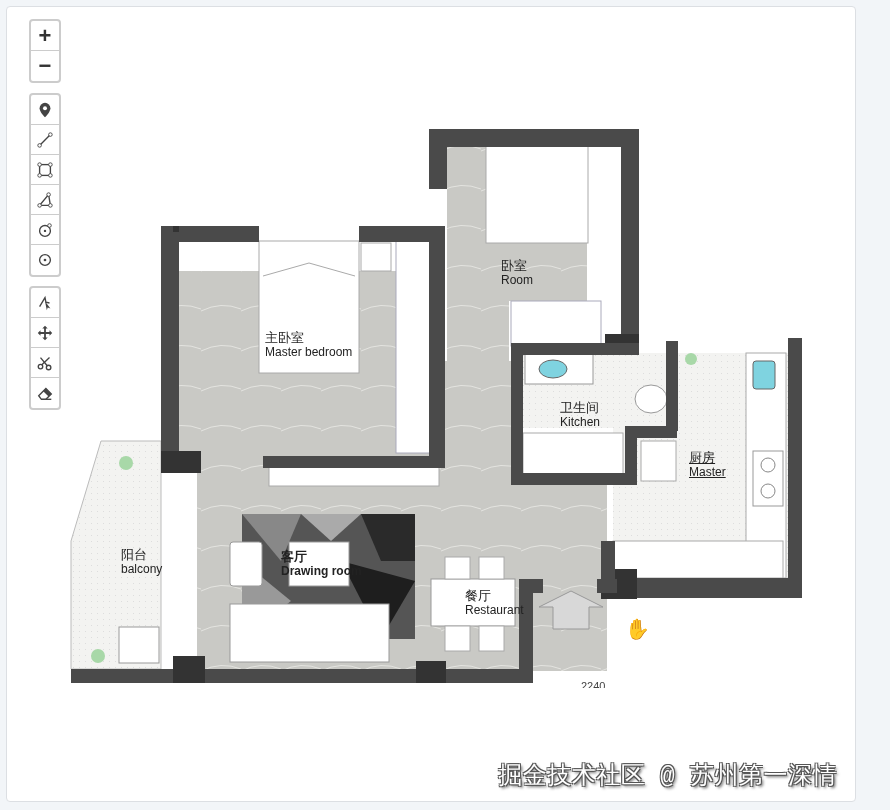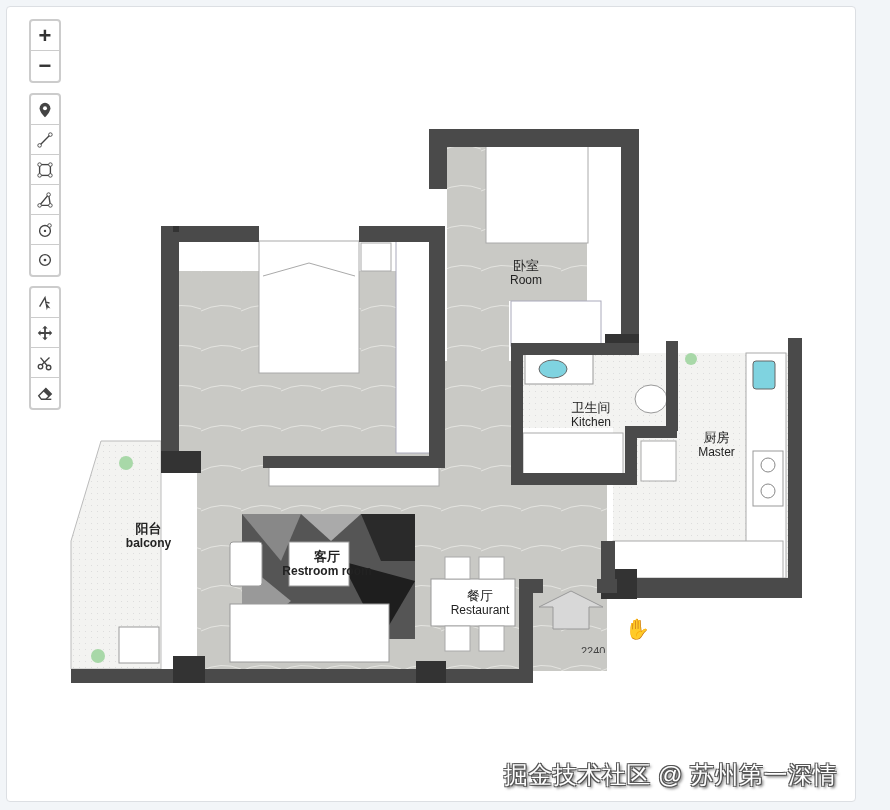--- a/index.html
+++ b/index.html
@@ -8,25 +8,25 @@
   #map { position: absolute; left: 6px; top: 6px; width: 850px; height: 796px; background: #fff;
     border: 1px solid #dcdfe3; border-radius: 4px; overflow: hidden; }
   .ctrl-bar { position: absolute; left: 22px; width: 32px; background: #fff;
     border: 2px solid rgba(0,0,0,0.2); border-radius: 4px; background-clip: padding-box; }
   .ctrl-btn { display: flex; align-items: center; justify-content: center; width: 28px; height: 30px;
     border-bottom: 1px solid #ccc; cursor: pointer; color: #333; }
   .ctrl-btn:last-child { border-bottom: none; }
   .zoom-btn { font-size: 22px; font-weight: bold; line-height: 1; height: 30px; }
   svg.ic { width: 18px; height: 18px; }
   .plan { position: absolute; left: 0; top: 0; width: 850px; height: 796px; }
-  .label { position: absolute; text-align: center; color: #222; font-size: 12px; line-height: 14px; }
+  .label { position: absolute; color: #222; font-size: 12px; line-height: 14px; }
   .label .cn { display: block; font-size: 13px; }
   .watermark { position: absolute; right: 18px; bottom: 10px; font-size: 24px; color: #fff;
     text-shadow: 1px 1px 0 #555, -1px -1px 0 #555, 1px -1px 0 #555, -1px 1px 0 #555, 2px 2px 3px #444;
-    letter-spacing: 0.5px; }
+    letter-spacing: 0.5px; font-family: Liberation Mono, monospace; }
   .dim { position: absolute; font-size: 11px; color: #444; }
   .cursor { position: absolute; font-size: 20px; }
 </style>
 </head>
 <body>
 
 <div id="map">
 
   <svg class="plan" viewBox="6 6 850 796" xmlns="http://www.w3.org/2000/svg">
     <defs>
@@ -135,46 +135,50 @@
       <rect x="415" y="660" width="30" height="22" fill="#333"></rect>
       <rect x="518" y="578" width="14" height="104"></rect>
       <rect x="518" y="578" width="24" height="14"></rect>
       <rect x="596" y="578" width="20" height="14"></rect>
       <rect x="172" y="225" width="6" height="6" fill="#333"></rect>
     </g>
 
     <polygon points="538,606 570,590 602,606 588,606 588,628 552,628 552,606" fill="#d8d8d8" stroke="#999"></polygon>
   </svg>
 
+  <div class="label" style="left:258px; top:324px; width:110px;">
+    <span class="cn">主卧室</span>
+    <span>Master bedroom</span>
+  </div>
   <div class="label" style="left:494px; top:252px; width:50px;">
     <span class="cn">卧室</span>
     <span>Room</span>
   </div>
   <div class="label" style="left:553px; top:394px; width:62px;">
     <span class="cn">卫生间</span>
     <span>Kitchen</span>
   </div>
-  <div class="label" style="left:682px; top:424px; width:55px;">
+  <div class="label" style="left:682px; top:444px; width:55px;text-decoration:underline;">
     <span class="cn">厨房</span>
     <span>Master</span>
   </div>
-  <div class="label" style="left:114px; top:515px; width:55px;font-weight:bold;">
+  <div class="label" style="left:114px; top:541px; width:55px;">
     <span class="cn">阳台</span>
     <span>balcony</span>
   </div>
   <div class="label" style="left:274px; top:543px; width:92px;font-weight:bold;">
     <span class="cn">客厅</span>
-    <span>Restroom room</span>
-  </div>
-  <div class="label" style="left:434px; top:582px; width:78px;">
+    <span>Drawing room</span>
+  </div>
+  <div class="label" style="left:458px; top:582px; width:78px;">
     <span class="cn">餐厅</span>
     <span>Restaurant</span>
   </div>
 
-  <div class="dim" style="left:574px; top:638px; height:8px; overflow:hidden;text-align:right;">2240</div>
+  <div class="dim" style="left:574px; top:673px; height:8px; overflow:hidden;text-align:right;">2240</div>
 
   <div class="cursor" style="left:618px; top:610px;">✋</div>
 
   <div class="ctrl-bar" style="top:12px;">
     <div class="ctrl-btn zoom-btn">+</div>
     <div class="ctrl-btn zoom-btn">−</div>
   </div>
 
   <div class="ctrl-bar" style="top:86px;">
     <div class="ctrl-btn">

